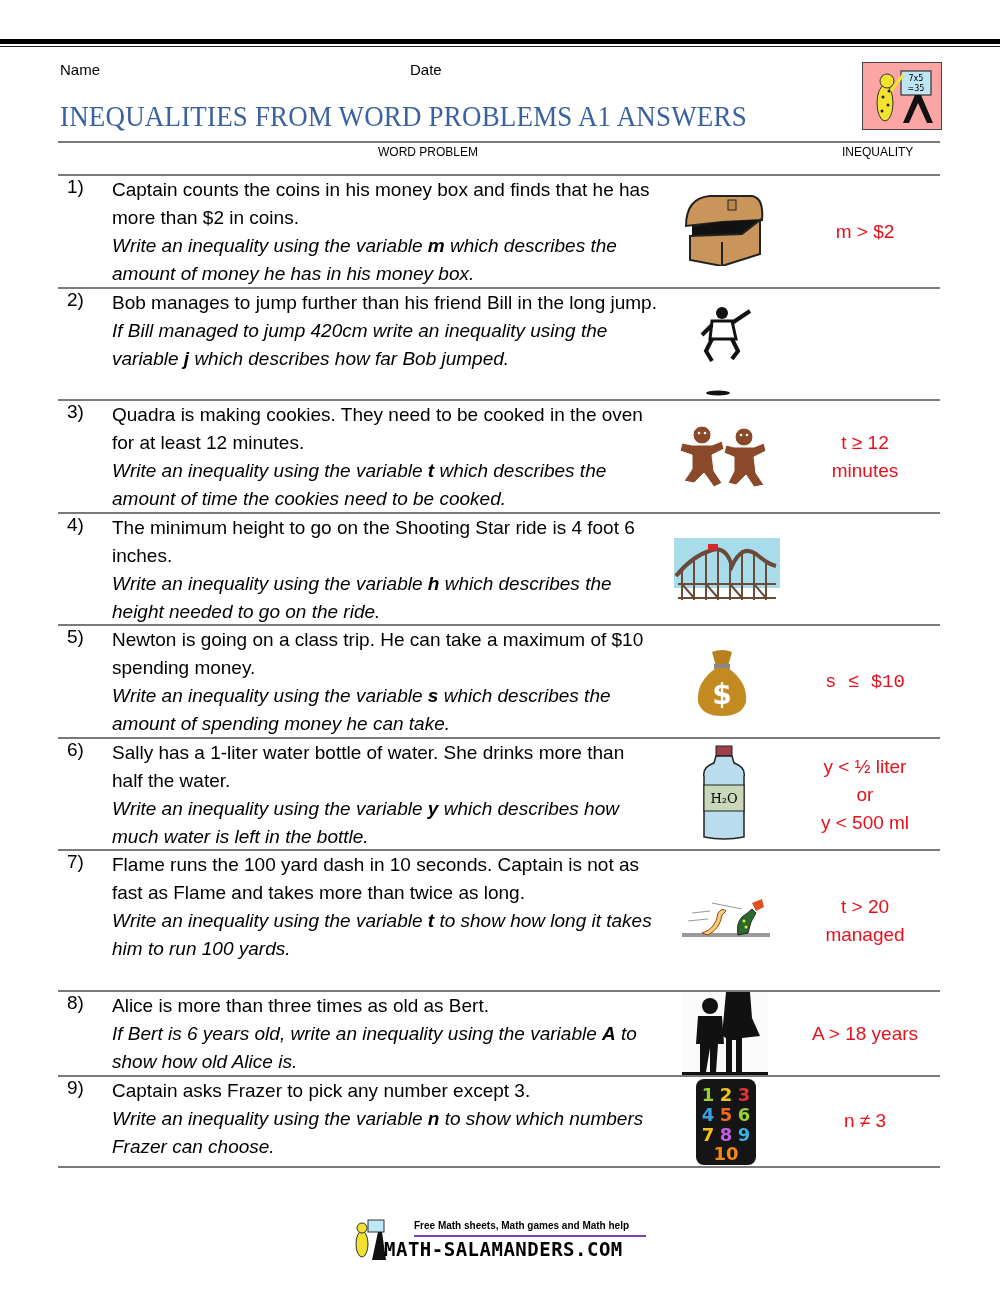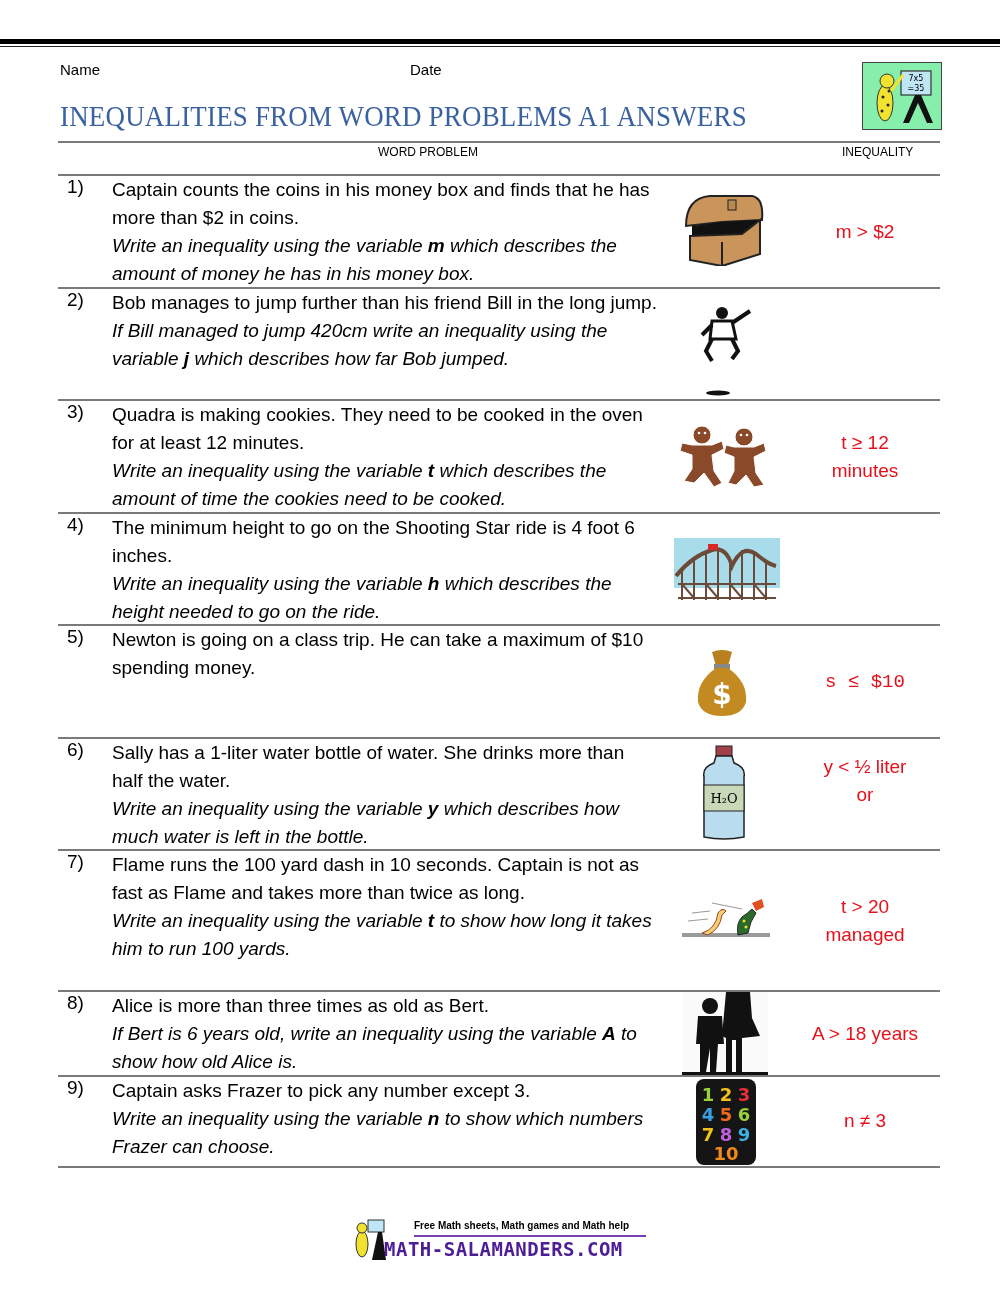--- a/index.html
+++ b/index.html
@@ -1,36 +1,36 @@
 <!DOCTYPE html>
 <html><head>
 <meta charset="utf-8">
 <style>
   html, body { margin:0; padding:0; background:#fff; }
   body { width:1000px; height:1294px; position:relative; overflow:hidden; font-family:"Liberation Sans", "DejaVu Sans", sans-serif; color:#000; }
   .topbar-thick { position:absolute; left:0; top:39px; width:1000px; height:5px; background:#000; }
   .topbar-thin { position:absolute; left:0; top:46px; width:1000px; height:1px; background:#222; }
   .name-label { position:absolute; left:60px; top:61px; font-size:15px; }
   .date-label { position:absolute; left:410px; top:61px; font-size:15px; }
-  .logo-box { position:absolute; left:862px; top:62px; width:80px; height:68px; border:1px solid #444; background:#86efac; box-sizing:border-box; }
+  .logo-box { position:absolute; left:862px; top:62px; width:80px; height:68px; border:1px solid #444; background:#fca5a5; box-sizing:border-box; }
   .title { position:absolute; left:60px; top:100px; font-family:"Liberation Serif", "DejaVu Serif", serif; font-size:29px; color:#3a62a0; letter-spacing:0.2px; transform:scaleX(0.93); transform-origin:left center; white-space:nowrap; }
   .hline { position:absolute; left:58px; width:882px; height:2px; background:#7a7a7a; }
   .col-head { position:absolute; top:145px; font-size:12px;margin-left:32px; }
   .col-head.wp { left:346px; }
   .col-head.iq { left:810px; }
   .row { position:absolute; left:58px; width:882px; }
   .row .num { position:absolute; left:9px; top:0; font-size:19px; }
   .row .text { position:absolute; left:54px; top:0; width:545px; font-size:19px; line-height:28px; }
   .row .text i { font-style:italic; }
   .row .img { position:absolute; }
   .row .ans { position:absolute; left:712px; width:190px; text-align:center; color:#e8101a; font-size:19px; line-height:28px; }
   .footer { position:absolute; left:350px; top:1218px; width:300px; height:44px; }
   .footer .tag { position:absolute; left:64px; top:2px; font-size:10px; font-weight:bold; white-space:nowrap; }
   .footer .uline { position:absolute; left:64px; top:17px; width:232px; height:2px; background:#7a3fb0; }
-  .footer .site { position:absolute; left:34px; top:20px; font-family:"DejaVu Sans Mono", monospace; font-size:19px; font-weight:bold; letter-spacing:0.5px; white-space:nowrap; color:#4c1d95; }
+  .footer .site { position:absolute; left:34px; top:20px; font-family:"DejaVu Sans Mono", monospace; font-size:19px; font-weight:bold; letter-spacing:0.5px; white-space:nowrap; color:#000000; }
 </style>
 </head>
 <body>
 
 <div class="topbar-thick"></div>
 <div class="topbar-thin"></div>
 
 <div class="name-label">Name</div>
 <div class="date-label">Date</div>
 
@@ -155,20 +155,21 @@
       <rect x="36" y="8" width="10" height="6" fill="#d62828"></rect>
     </svg>
   </div>
 </div>
 <div class="hline" style="top:624px;"></div>
 
 <div class="row" style="top:626px;height:111px;">
   <div class="num">5)</div>
   <div class="text">
     <span>Newton is going on a class trip. He can take a maximum of $10 spending money.</span><br>
+    <i><span>Write an inequality using the variable </span><b>s</b><span> which describes the amount of spending money he can take.</span></i>
   </div>
   <div class="img" style="left:636px;top:22px;">
     <svg width="56" height="70" viewBox="0 0 56 70">
       <path d="M18 4 Q28 0 38 4 L34 18 L22 18 Z" fill="#b8801e"></path>
       <rect x="20" y="16" width="16" height="5" fill="#888"></rect>
       <path d="M22 20 Q2 34 4 54 Q8 68 28 68 Q48 68 52 54 Q54 34 34 20 Z" fill="#c48a22"></path>
       <text x="28" y="56" font-size="28" text-anchor="middle" fill="#fff" font-family="DejaVu Sans, sans-serif" font-weight="bold">$</text>
     </svg>
   </div>
   <div class="ans" style="top:42px;font-family:Liberation Mono, monospace;">
@@ -187,20 +188,21 @@
     <svg width="48" height="96" viewBox="0 0 48 96">
       <rect x="16" y="1" width="16" height="10" fill="#a0404a" stroke="#222"></rect>
       <path d="M16 11 L32 11 L34 18 Q46 22 44 32 L44 92 Q24 96 4 92 L4 32 Q2 22 14 18 Z" fill="#b9dcef" stroke="#222" stroke-width="1.5"></path>
       <rect x="4" y="40" width="40" height="26" fill="#c8d8b8" stroke="#222"></rect>
       <text x="24" y="58" font-size="13" text-anchor="middle" font-family="DejaVu Serif, serif">H₂O</text>
     </svg>
   </div>
   <div class="ans" style="top:14px;">
     <div>y &lt; ½ liter</div>
     <div>or</div>
+    <div>y &lt; 500 ml</div>
   </div>
 </div>
 <div class="hline" style="top:849px;"></div>
 
 <div class="row" style="top:851px;height:139px;">
   <div class="num">7)</div>
   <div class="text" style="width:560px;">
     <span>Flame runs the 100 yard dash in 10 seconds. Captain is not as fast as Flame and takes more than twice as long.</span><br>
     <i><span>Write an inequality using the variable </span><b>t</b><span> to show how long it takes him to run 100 yards.</span></i>
   </div>

